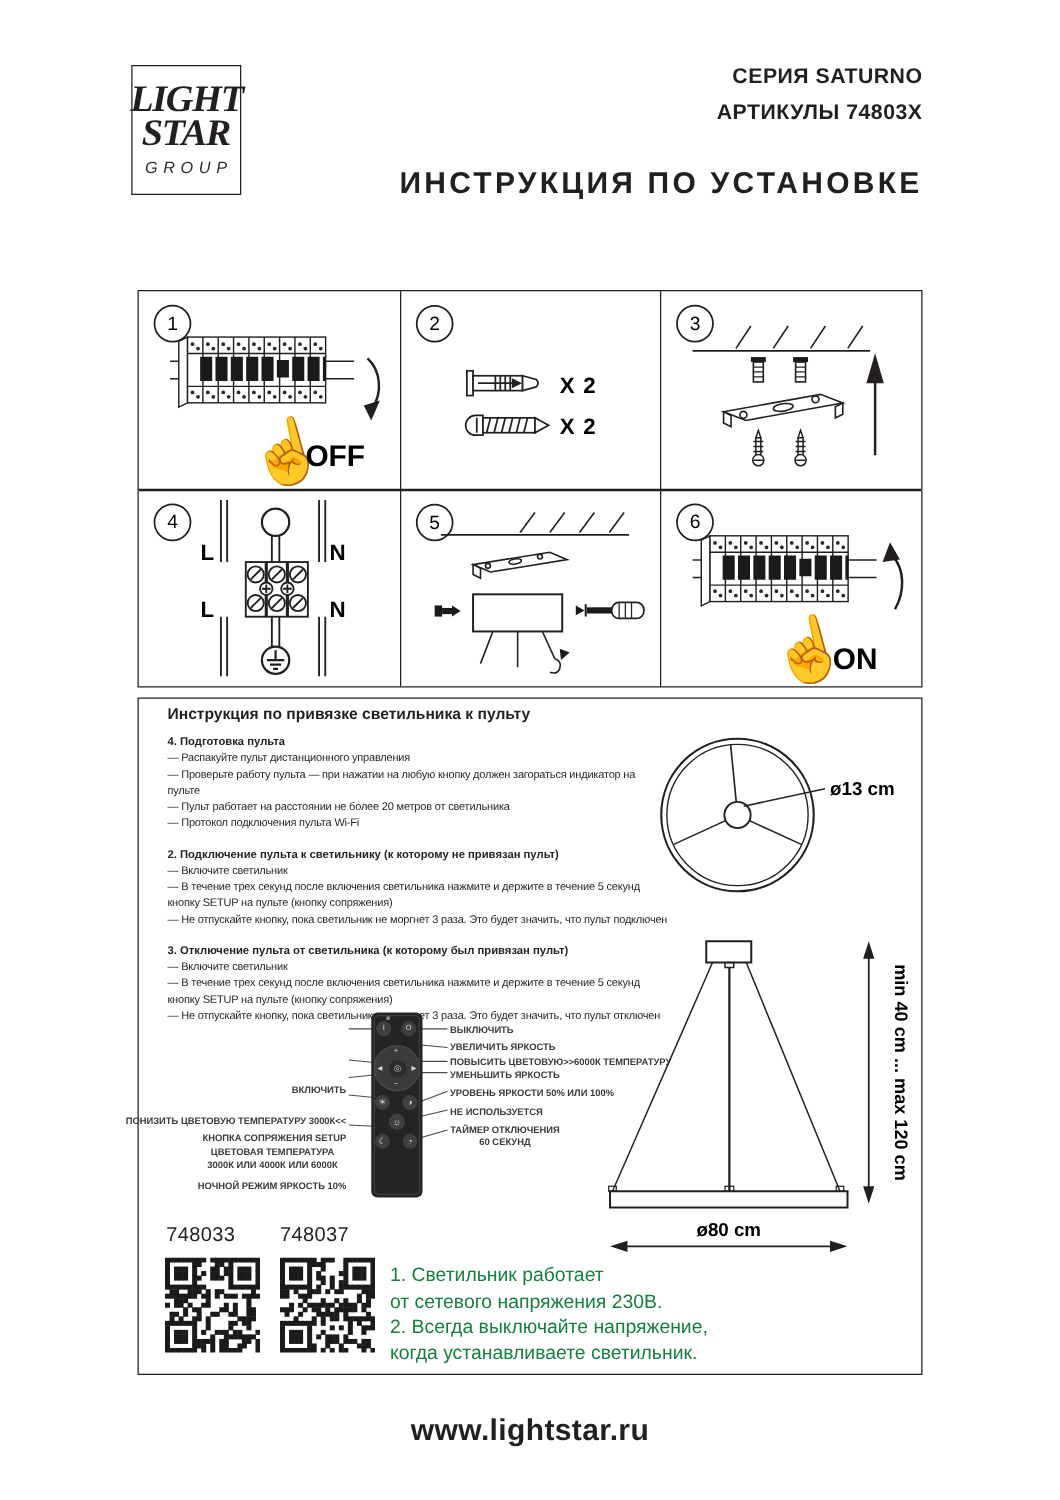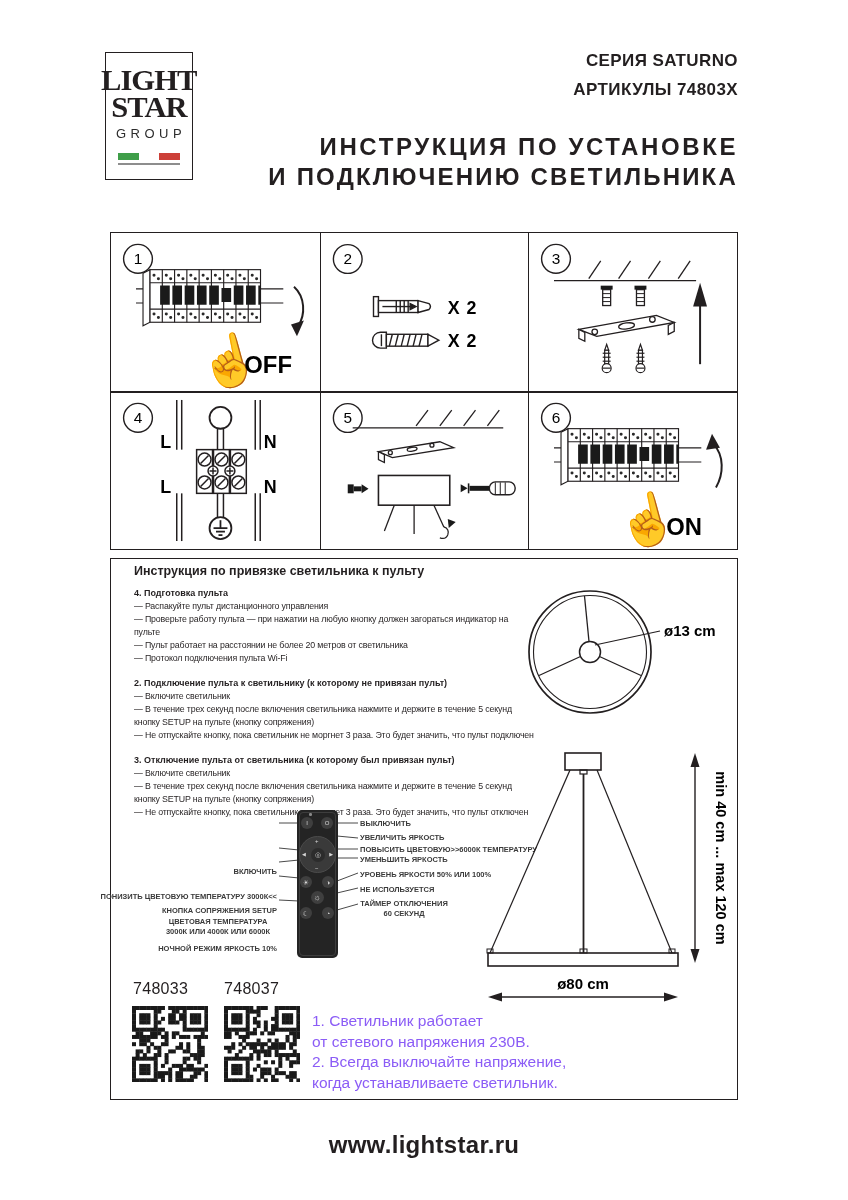--- a/index.html
+++ b/index.html
@@ -2,22 +2,22 @@
 <html><head>
 <meta charset="utf-8">
 <style>
   html,body{margin:0;padding:0;background:#e8e8e8;}
   #page{position:relative;width:848px;height:1200px;background:#ffffff;margin:0 auto;
         font-family:"Liberation Sans",sans-serif;color:#231f20;overflow:hidden;}
   svg{display:block;}
   .abs{position:absolute;}
 
   
-  #logo-box{left:105px;top:52px;width:88px;height:128px;border:1.5px solid #231f20;
-            display:flex;flex-direction:column;align-items:center;box-sizing:border-box;padding-top:13px;}
+  #logo-box{left:105px;top:52px;width:88px;height:104px;border:1.5px solid #231f20;
+            display:flex;flex-direction:column;align-items:center;box-sizing:border-box;padding-top:13px;font-style:italic;}
   .logo-word{font-family:"Liberation Serif",serif;font-weight:bold;font-size:30px;line-height:27px;
              letter-spacing:-1px;transform:scaleX(1.02);}
   .logo-group{font-size:13px;letter-spacing:4.5px;margin-top:6px;margin-left:4px;color:#2c2c2c;}
   .logo-flag{width:62px;height:7px;display:flex;margin-top:12px;}
   .logo-flag .g{flex:1;background:#3f9e49;}
   .logo-flag .w{flex:1;background:#ffffff;}
   .logo-flag .r{flex:1;background:#cc3f38;}
   .logo-underline{width:62px;height:2px;background:#8d8d8d;margin-top:3px;}
   #title-block{right:110px;top:46px;text-align:right;}
   .t-series{font-size:17px;font-weight:bold;line-height:29px;letter-spacing:0.4px;}
@@ -47,21 +47,21 @@
         background:#3a3a3a;border:1px solid #4b4b4b;box-sizing:border-box;}
   .dpad-center{position:absolute;left:11px;top:11px;width:14px;height:14px;border-radius:50%;
         background:#2c2c2c;color:#cfcfcf;display:flex;align-items:center;justify-content:center;font-size:7px;}
   .dpad-glyph{position:absolute;color:#d8d8d8;font-size:6px;}
   .r-label{position:absolute;font-size:7.5px;font-weight:bold;color:#3a3a3a;line-height:9.5px;white-space:nowrap;}
   .r-label.wrap{white-space:normal;text-align:center;}
   .r-left{text-align:right;margin-top:48px;}
 
   
   .article-num{position:absolute;font-size:16px;font-weight:normal;letter-spacing:0.3px;}
-  .note-line{font-size:15.5px;line-height:20.5px;color:#8b5cf6;}
+  .note-line{font-size:15.5px;line-height:20.5px;color:#15803d;}
   #footer{left:0;top:1131px;width:848px;text-align:center;font-size:24px;font-weight:bold;letter-spacing:0.3px;}
 </style>
 </head>
 <body>
 
 <div id="page">
 
   <svg width="0" height="0" style="position:absolute" aria-hidden="true">
     <defs>
       <symbol id="breaker" viewBox="-16 0 170 70">
@@ -105,21 +105,20 @@
         <span class="w"></span>
         <span class="r"></span>
     </div>
     <div class="logo-underline"></div>
   </div>
 
   <div class="abs" id="title-block">
     <div class="t-series">СЕРИЯ SATURNO</div>
     <div class="t-series">АРТИКУЛЫ 74803X</div>
     <div class="t-main">ИНСТРУКЦИЯ ПО УСТАНОВКЕ</div>
-    <div class="t-main2">И ПОДКЛЮЧЕНИЮ СВЕТИЛЬНИКА</div>
   </div>
 
   <div class="abs" id="steps-grid">
     <div class="vdiv" style="left:208.5px"></div>
     <div class="vdiv" style="left:416.5px"></div>
     <div class="hdiv" style="top:158px"></div>
 
     <div class="cell" style="left:0;top:0">
       <svg width="209" height="158" viewBox="0 0 210 159">
         <circle cx="27" cy="26" r="14.5" fill="none" stroke="#231f20" stroke-width="1.4"></circle>

